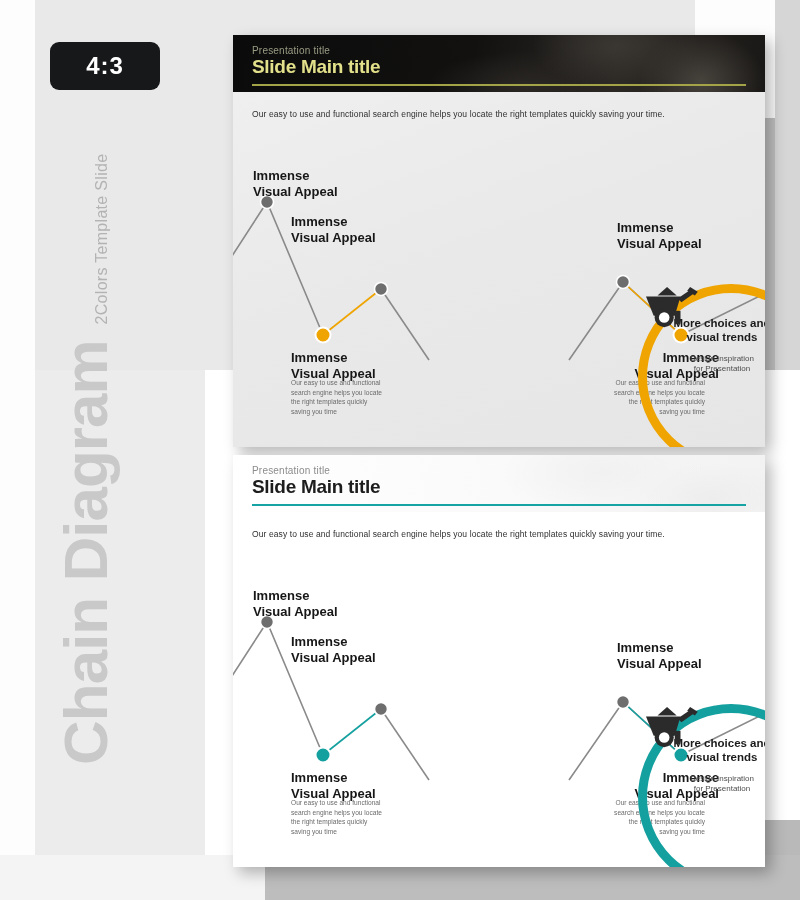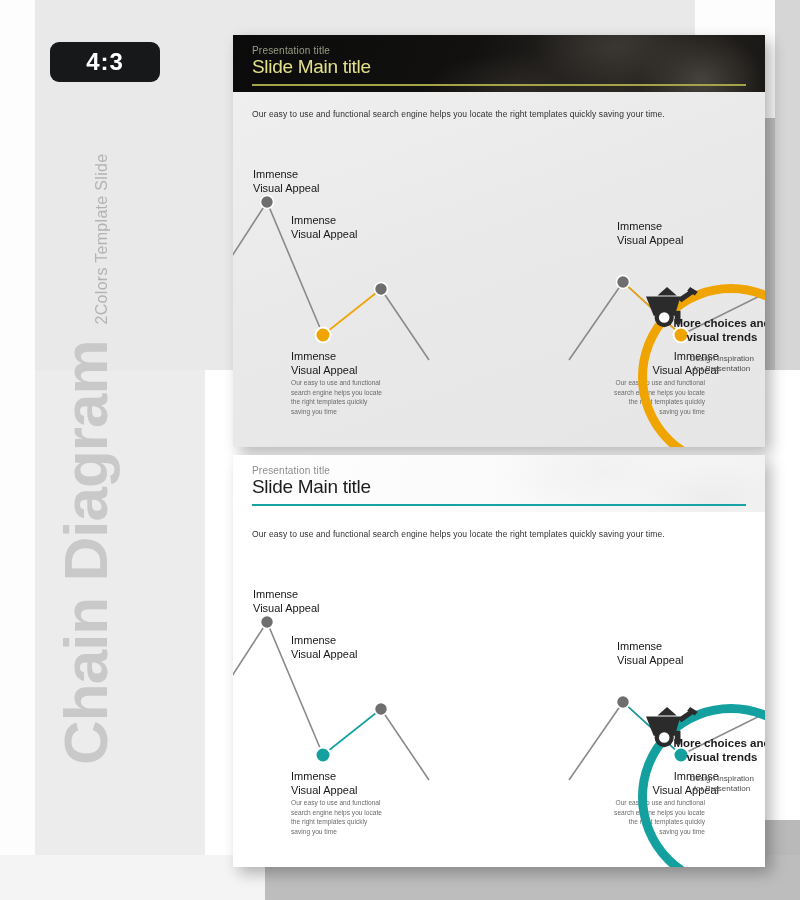--- a/index.html
+++ b/index.html
@@ -18,21 +18,21 @@
   #bg-gray-right  {left:695px;top:0;width:105px;height:900px;background:#c0c0c0;}
   #bg-white-right2{left:775px;top:0;width:25px;height:900px;background:#d6d6d6;}
   #bg-gray-left   {left:35px;top:370px;width:170px;height:525px;background:#ececec;}
   #bg-white-mid   {left:205px;top:370px;width:595px;height:485px;background:#ffffff;}
   #bg-gray-botband{left:265px;top:855px;width:535px;height:45px;background:#bdbdbd;}
   #bg-white-botL  {left:0px;top:855px;width:265px;height:45px;background:#f4f4f4;}
   #bg-gray-corner {left:695px;top:820px;width:105px;height:80px;background:#b9b9b9;}
 
   
   #aspect-badge{
-    position:absolute;left:50px;top:42px;width:110px;height:40px;
+    position:absolute;left:50px;top:42px;width:110px;height:48px;
     background:#17181a;border-radius:9px;
     display:flex;align-items:center;justify-content:center;
     color:#ffffff;font-size:24px;font-weight:bold;letter-spacing:1px;
   }
 
   
   #vertical-title-wrap{
     position:absolute;left:-115px;top:495px;width:440px;height:100px;
     transform:rotate(-90deg);transform-origin:center center;
     display:flex;align-items:baseline;gap:16px;
@@ -61,38 +61,38 @@
   }
   .light-header{
     background:
       radial-gradient(ellipse 150px 60px at 70% 30%, #f1f1f1 0%, rgba(241,241,241,0) 70%),
       radial-gradient(ellipse 110px 50px at 90% 75%, #ededed 0%, rgba(237,237,237,0) 70%),
       linear-gradient(100deg,#ffffff 0%,#fafafa 50%,#f2f2f2 100%);
   }
   .hdr-eyebrow{position:absolute;left:19px;top:10px;font-size:10px;letter-spacing:.2px;}
   .dark-header .hdr-eyebrow{color:#9a9c84;}
   .light-header .hdr-eyebrow{color:#8c8c8c;}
-  .hdr-title{position:absolute;left:19px;top:21px;font-size:19px;font-weight:normal;letter-spacing:-.3px;}
+  .hdr-title{position:absolute;left:19px;top:21px;font-size:19px;font-weight:bold;letter-spacing:-.3px;}
   .dark-header .hdr-title{color:#e2e08a;}
   .light-header .hdr-title{color:#1d1d1d;}
   .hdr-rule{position:absolute;left:19px;bottom:6px;height:2px;width:494px;}
   .dark-header .hdr-rule{background:#a3a347;}
   .light-header .hdr-rule{background:#16a3a3;}
 
   
   .slide-body{position:relative;width:100%;height:355px;}
   #slide-1 .slide-body{background:linear-gradient(160deg,#efefef 0%,#e9e9e9 45%,#e6e6e6 100%);}
   #slide-2 .slide-body{background:#ffffff;}
   .body-lead{position:absolute;left:19px;top:17px;font-size:8.5px;color:#2f2f2f;letter-spacing:.1px;}
 
   .diagram{position:absolute;left:0;top:0;width:532px;height:355px;}
   .diagram svg{position:absolute;left:0;top:0;}
 
   
-  .node-label{position:absolute;font-size:11px;font-weight:normal;color:#171717;line-height:1.25;white-space:pre-line;}
+  .node-label{position:absolute;font-size:13px;font-weight:bold;color:#171717;line-height:1.25;white-space:pre-line;}
   .node-body{position:absolute;font-size:6.6px;color:#6b6b6b;line-height:1.45;width:92px;}
   .ta-left{text-align:left;}
   .ta-right{text-align:right;}
 
   
   .center-circle{
     position:absolute;width:168px;height:168px;border-radius:50%;
     border:9px solid #EFA400;background:transparent;
     left:405px;top:192px;
   }

